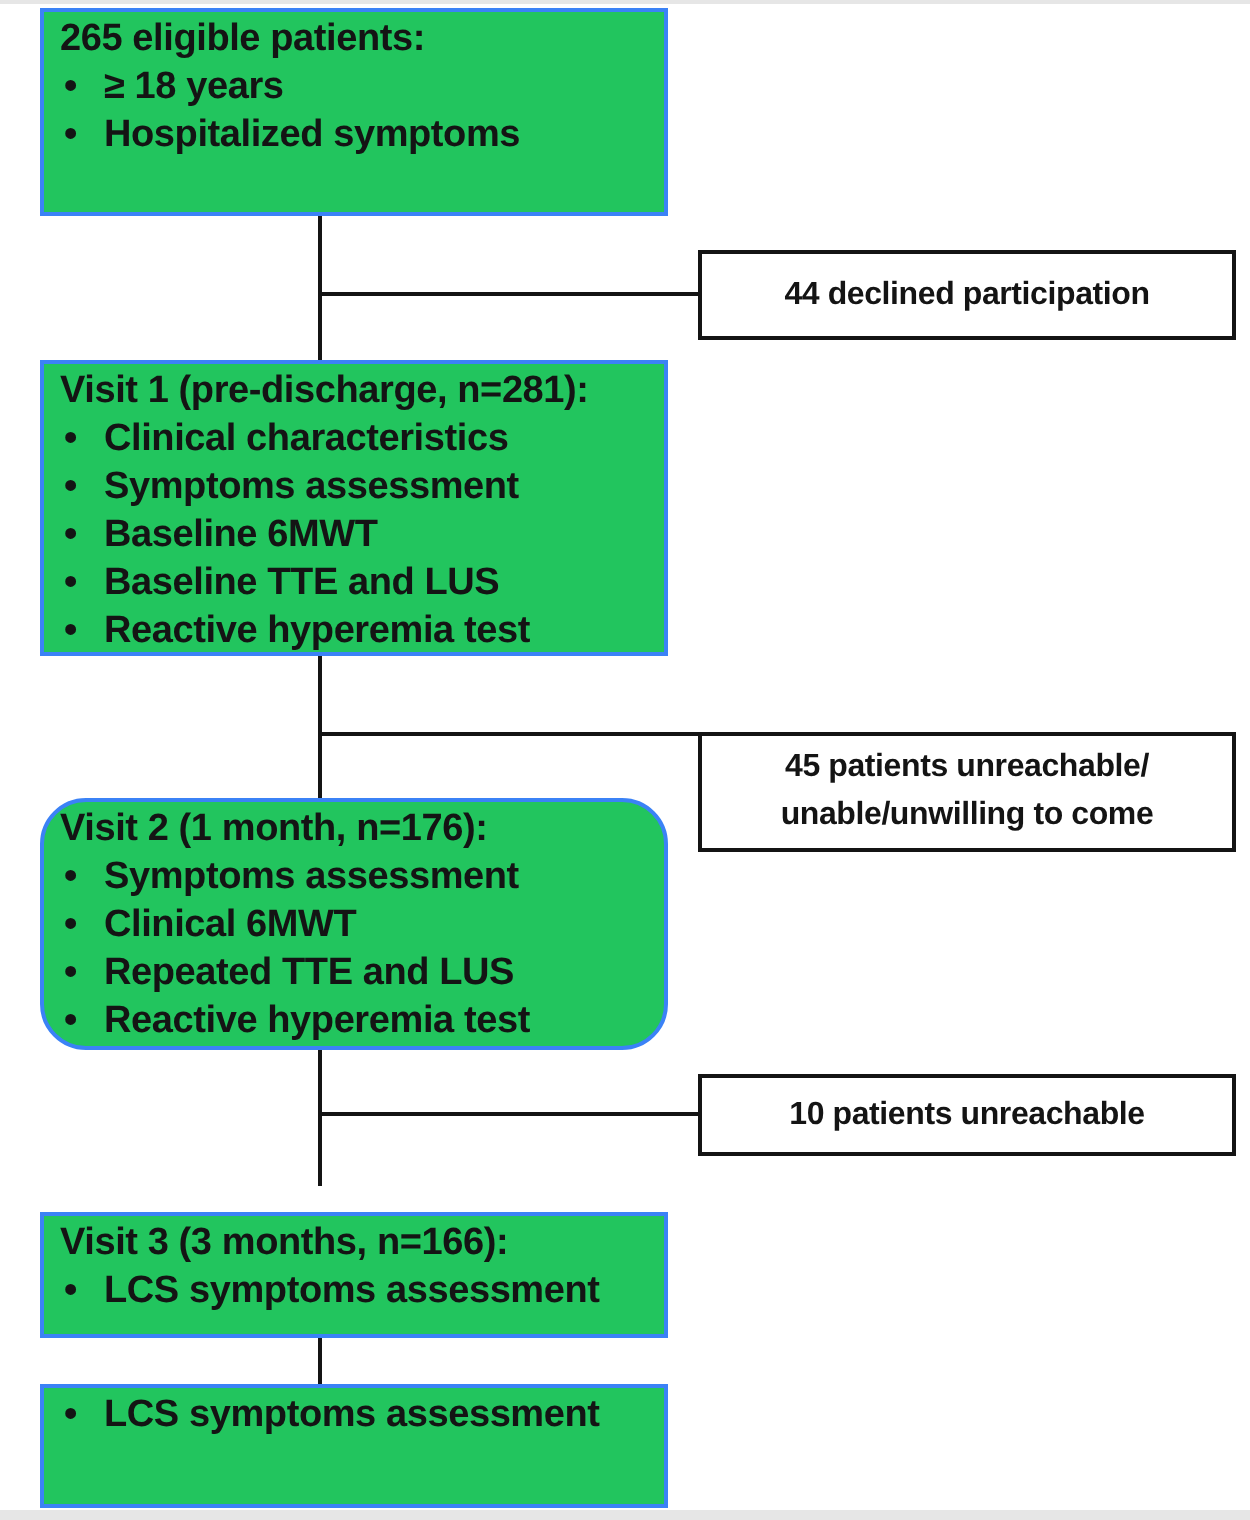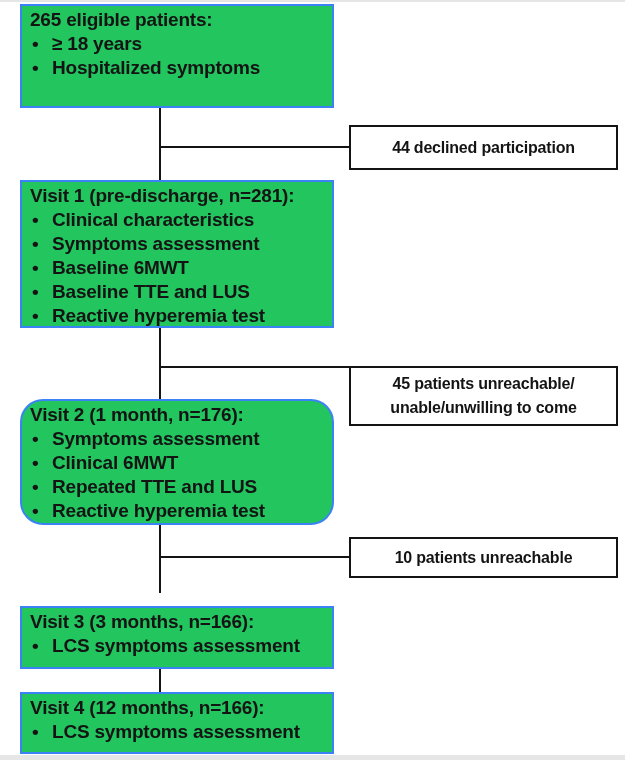--- a/index.html
+++ b/index.html
@@ -125,21 +125,20 @@
   </div>
 
   <div class="mbox" style="top:593px; height:63px;margin-top:13px;">
     <div class="title">Visit 3 (3 months, n=166):</div>
     <ul>
       <li>LCS symptoms assessment</li>
     </ul>
   </div>
 
   <div class="mbox" style="top:692px; height:62px;">
-    <div class="title">Visit 4 (12 months, n=166):</div>
     <ul>
       <li>LCS symptoms assessment</li>
     </ul>
   </div>
 
   <div class="sbox" style="top:125px; height:45px;">
     <span>44 declined participation</span>
   </div>
 
   <div class="sbox" style="top:336px; height:60px;margin-top:30px;">

